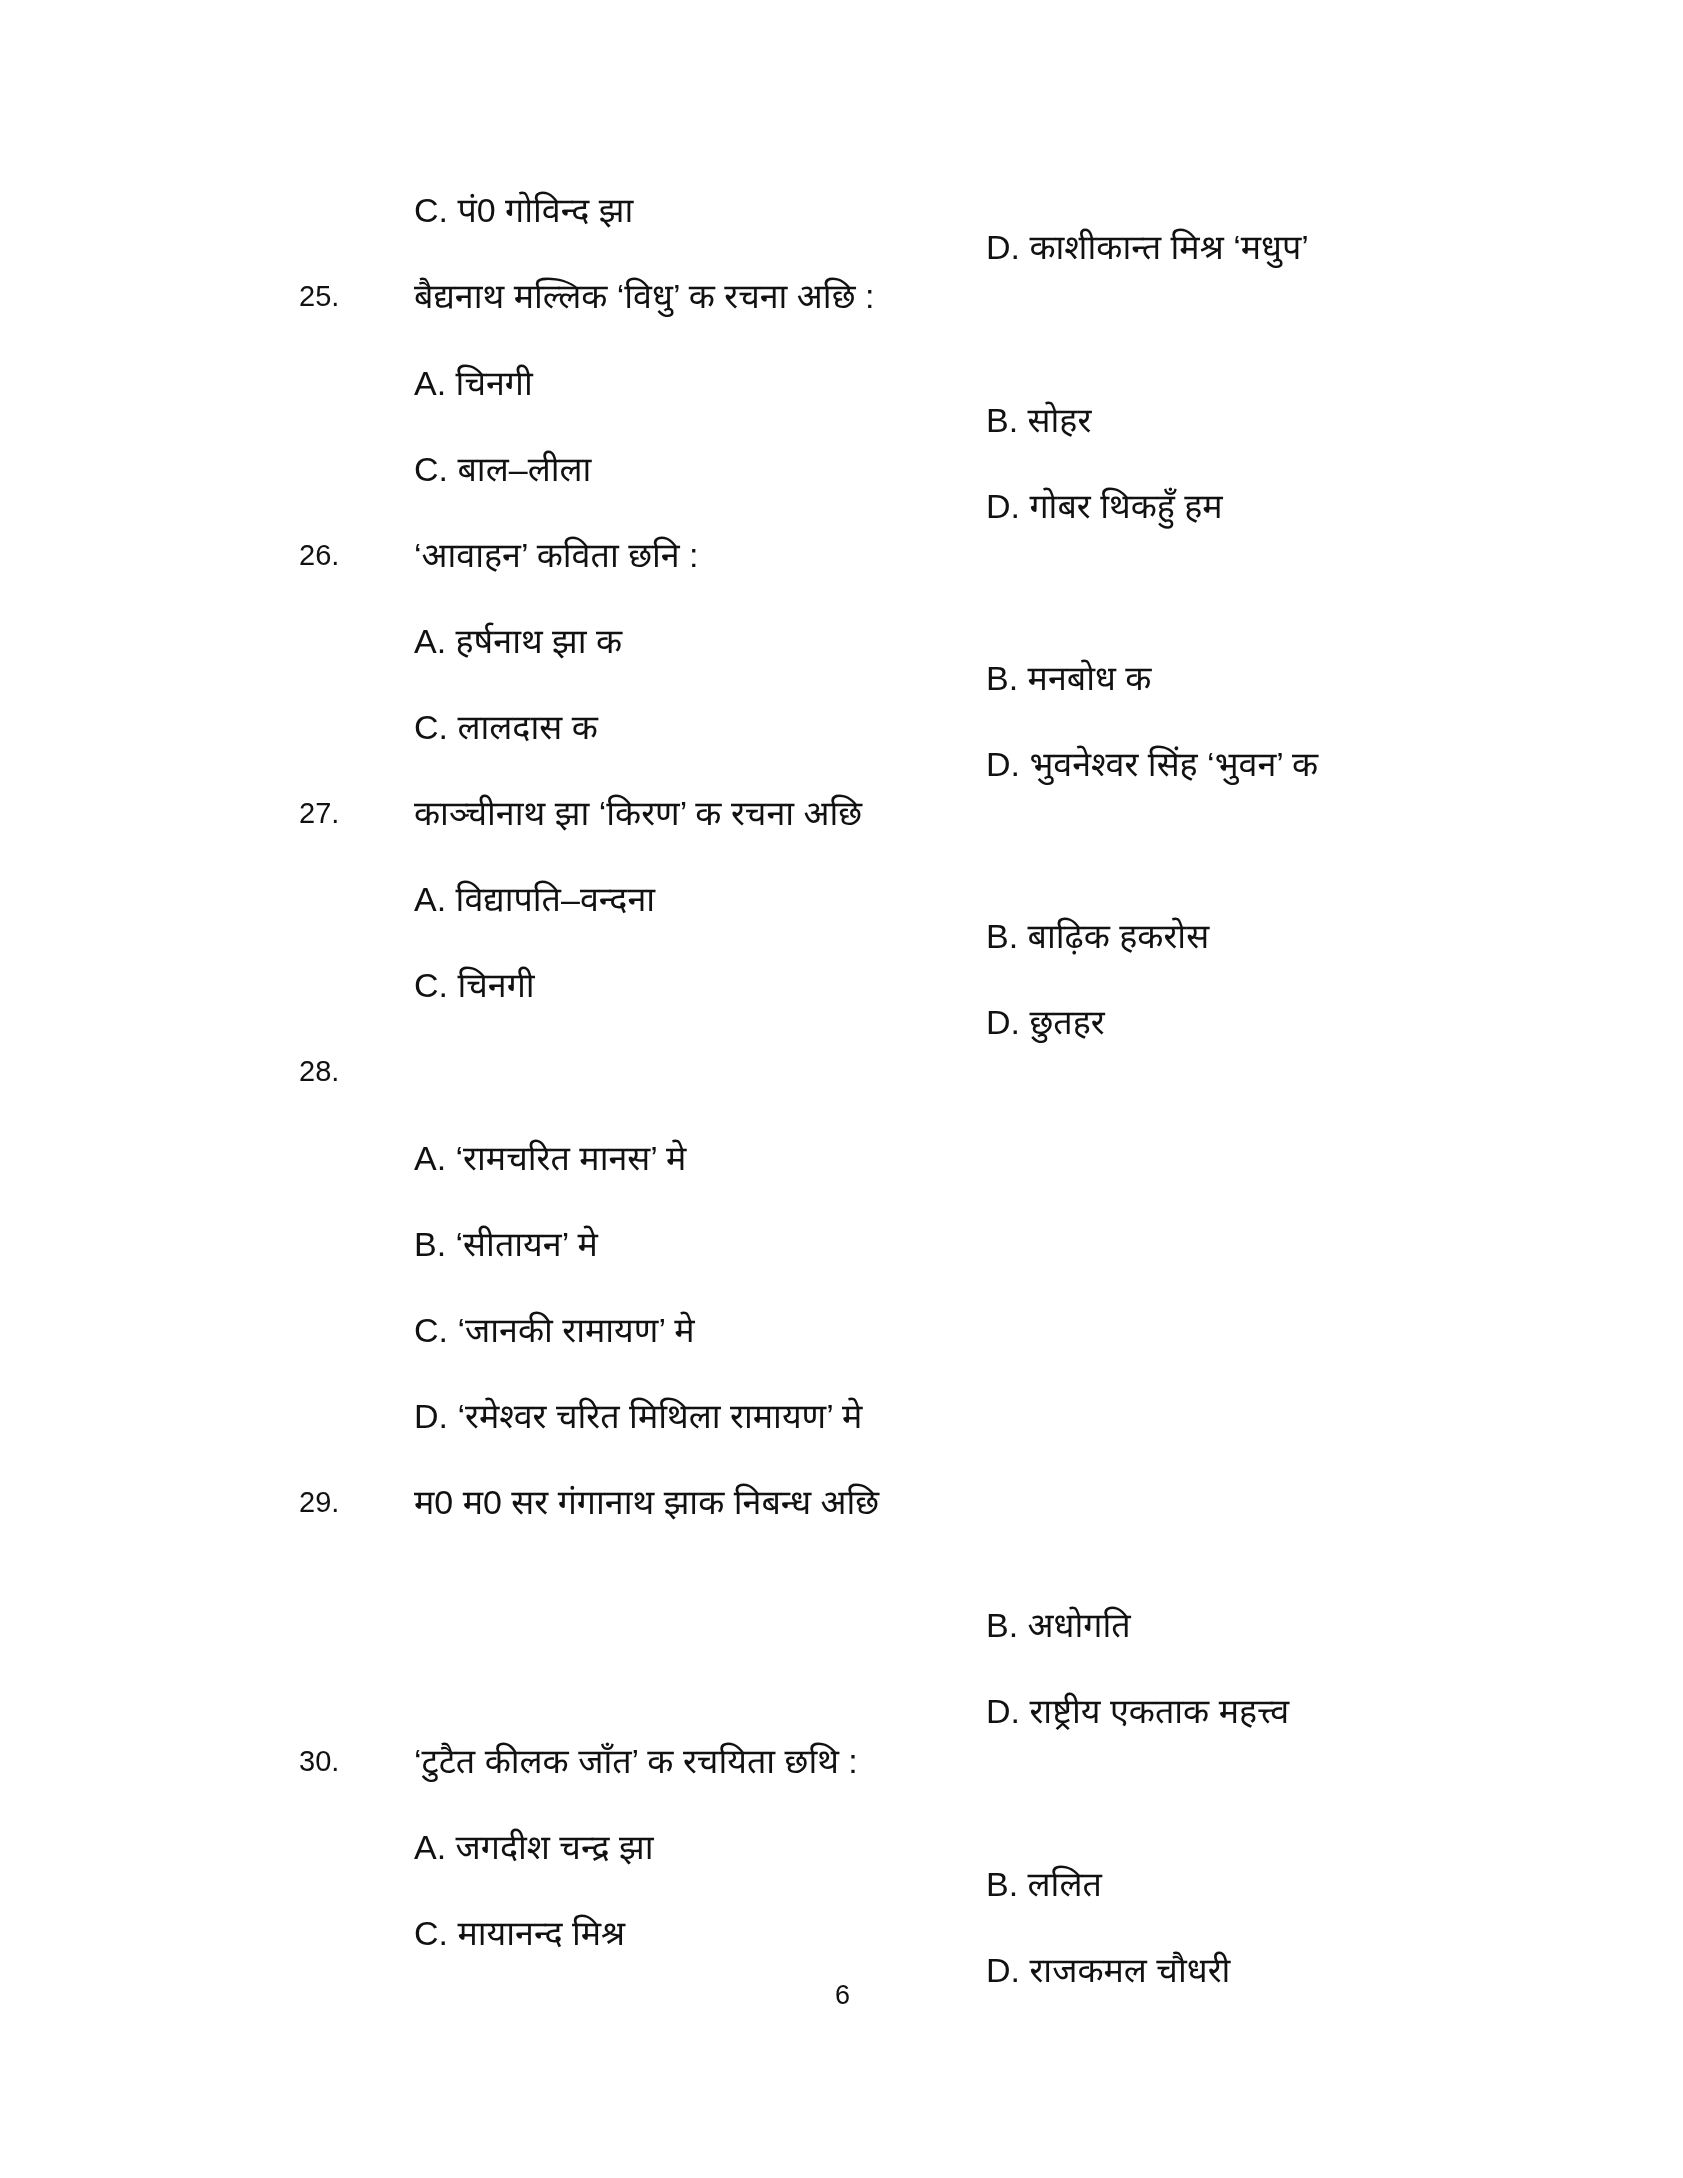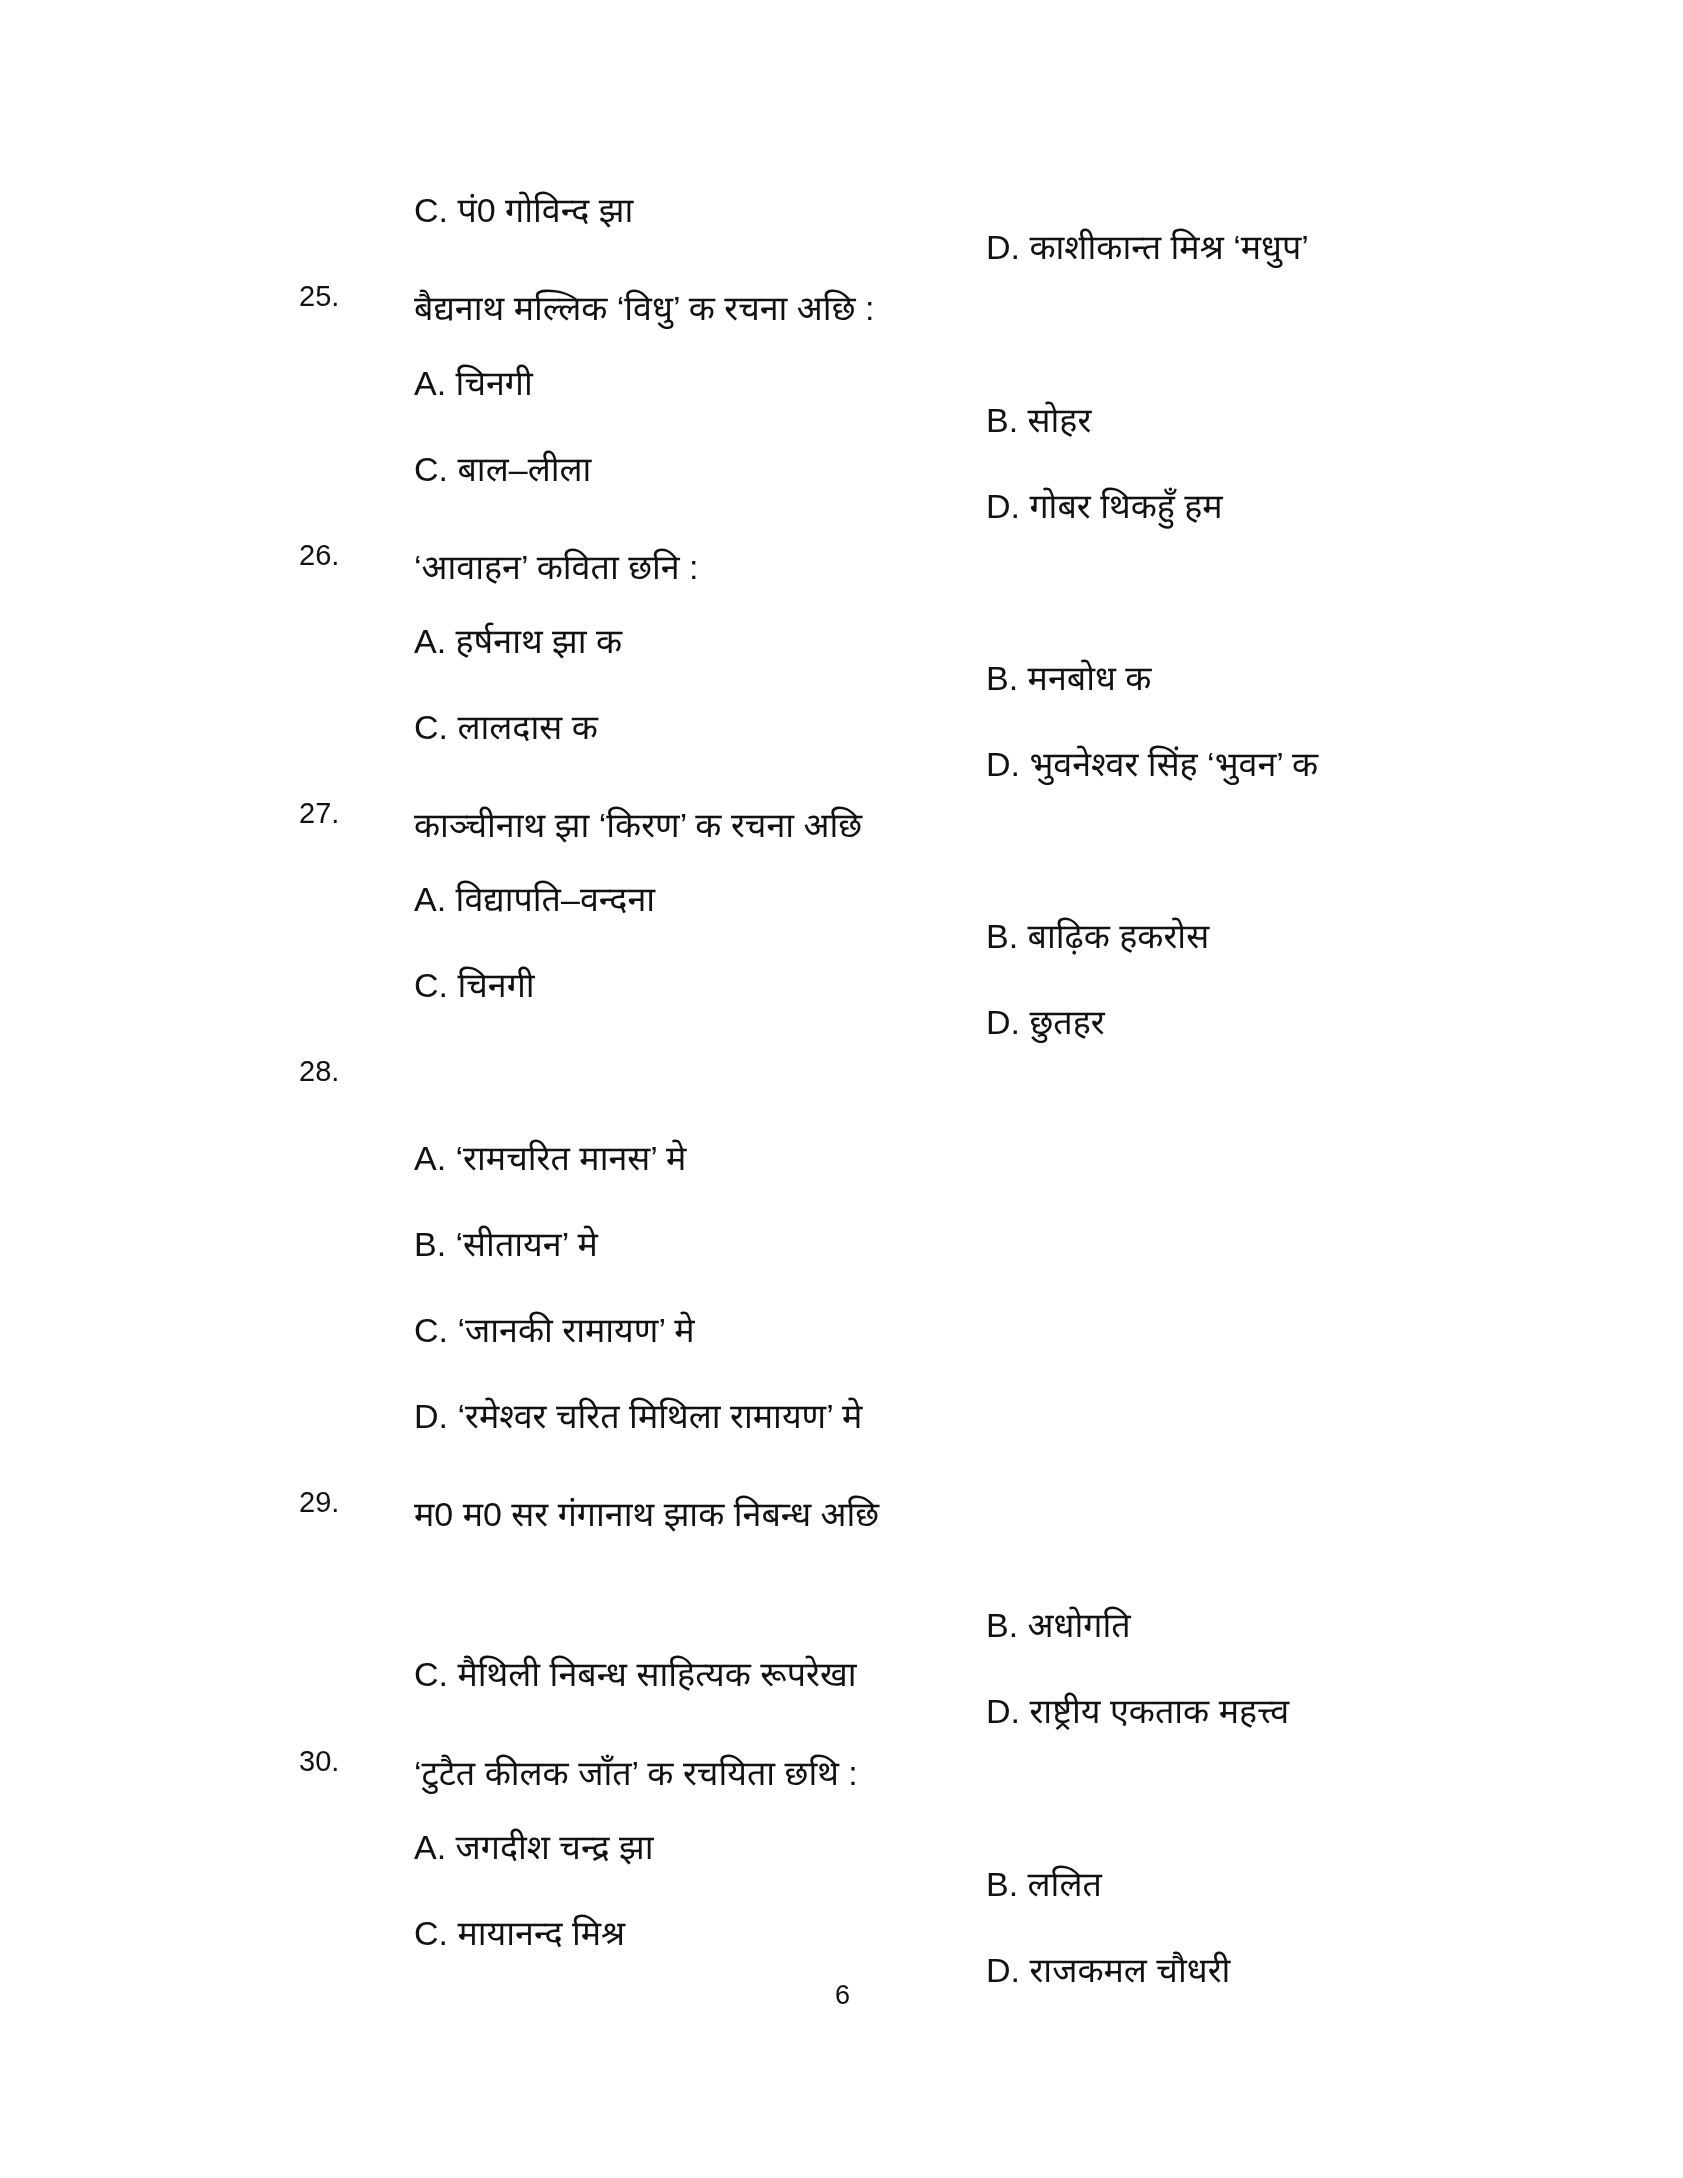--- a/index.html
+++ b/index.html
@@ -1,19 +1,19 @@
 <!DOCTYPE html>
 <html><head>
 <meta charset="utf-8">
 <style>
   html,body{margin:0;padding:0;background:#fff;}
   body{width:1683px;height:2178px;position:relative;overflow:hidden;font-family:"Liberation Sans","DejaVu Sans",sans-serif;color:#111;}
   .line{position:absolute;left:0;width:1683px;height:59px;}
   .qnum{position:absolute;left:299px;top:8px;font-size:29px;}
-  .qtext{position:absolute;left:414px;top:0;font-size:34px;white-space:nowrap;margin-top:12px;}
+  .qtext{position:absolute;left:414px;top:0;font-size:34px;white-space:nowrap;}
   .optA{position:absolute;left:414px;top:0;font-size:34px;white-space:nowrap;}
   .optB{position:absolute;left:986px;top:0;font-size:34px;white-space:nowrap;margin-top:37px;}
   .pnum{position:absolute;left:835px;top:1980px;font-size:27px;}
 </style>
 </head>
 <body>
 
 <div>
   <div class="line" style="top:186px">
     <span class="optA">C. पं0 गोविन्द झा</span>
@@ -76,21 +76,20 @@
   </div>
 
   <div class="line" style="top:1478px">
     <span class="qnum">29.</span>
     <span class="qtext">म0 म0 सर गंगानाथ झाक निबन्ध अछि</span>
   </div>
   <div class="line" style="top:1564px">
     <span class="optB">B. अधोगति</span>
   </div>
   <div class="line" style="top:1650px">
-    <span class="optA">C. मैथिली निबन्ध साहित्यक रूपरेखा</span>
     <span class="optB">D. राष्ट्रीय एकताक महत्त्व</span>
   </div>
 
   <div class="line" style="top:1737px">
     <span class="qnum">30.</span>
     <span class="qtext">‘टुटैत कीलक जाँत’ क रचयिता छथि :</span>
   </div>
   <div class="line" style="top:1823px">
     <span class="optA">A. जगदीश चन्द्र झा</span>
     <span class="optB">B. ललित</span>

